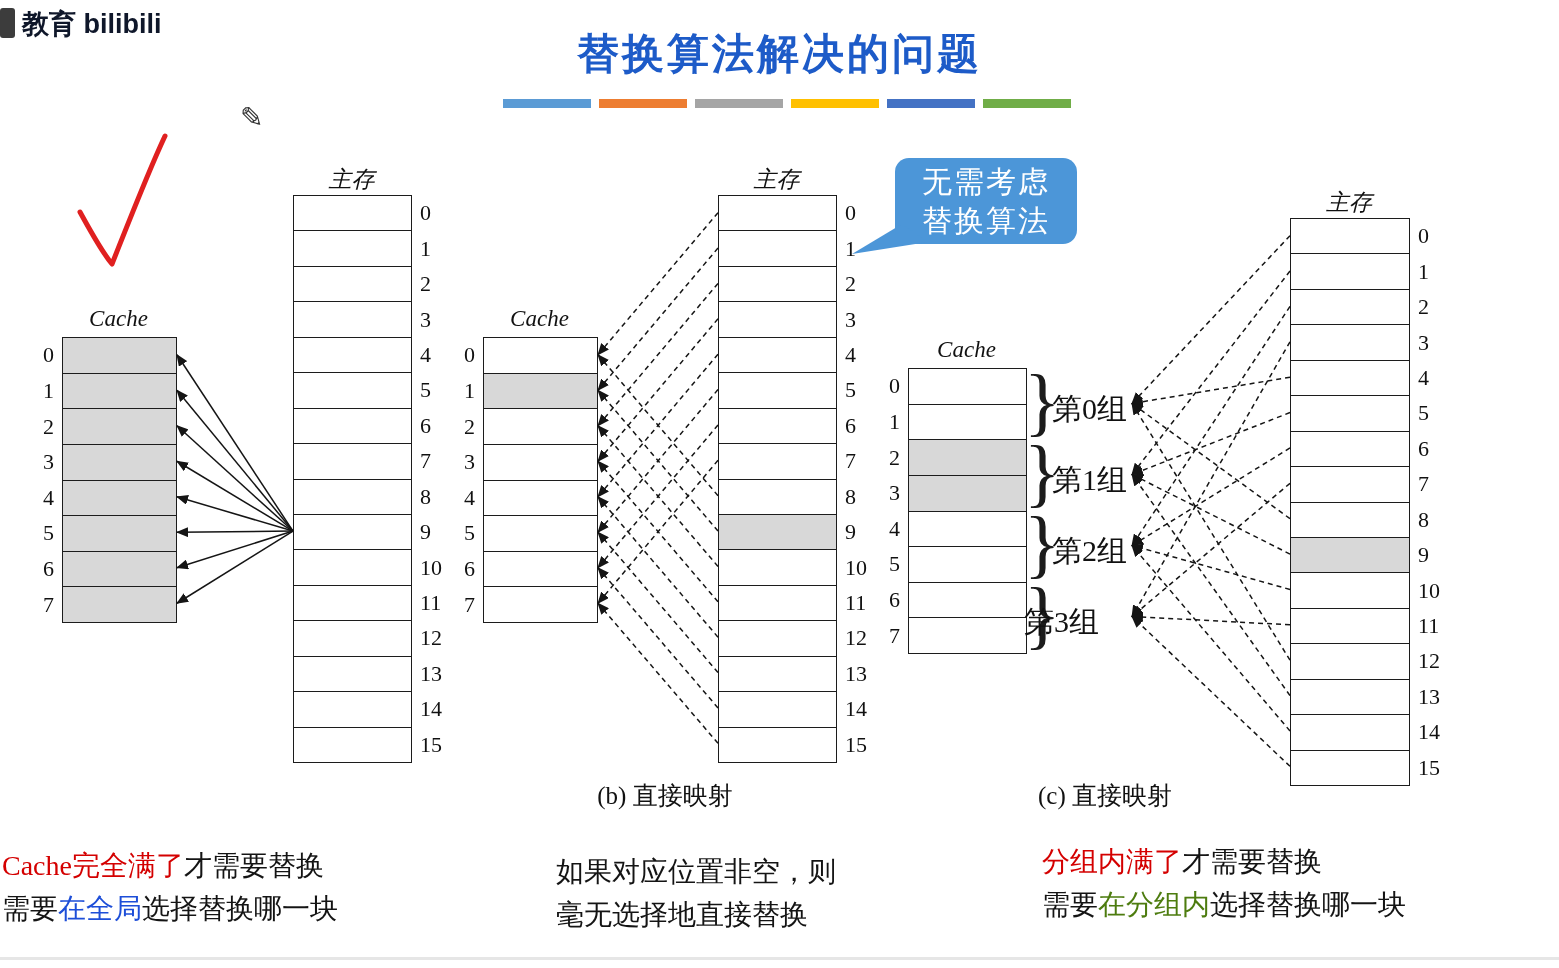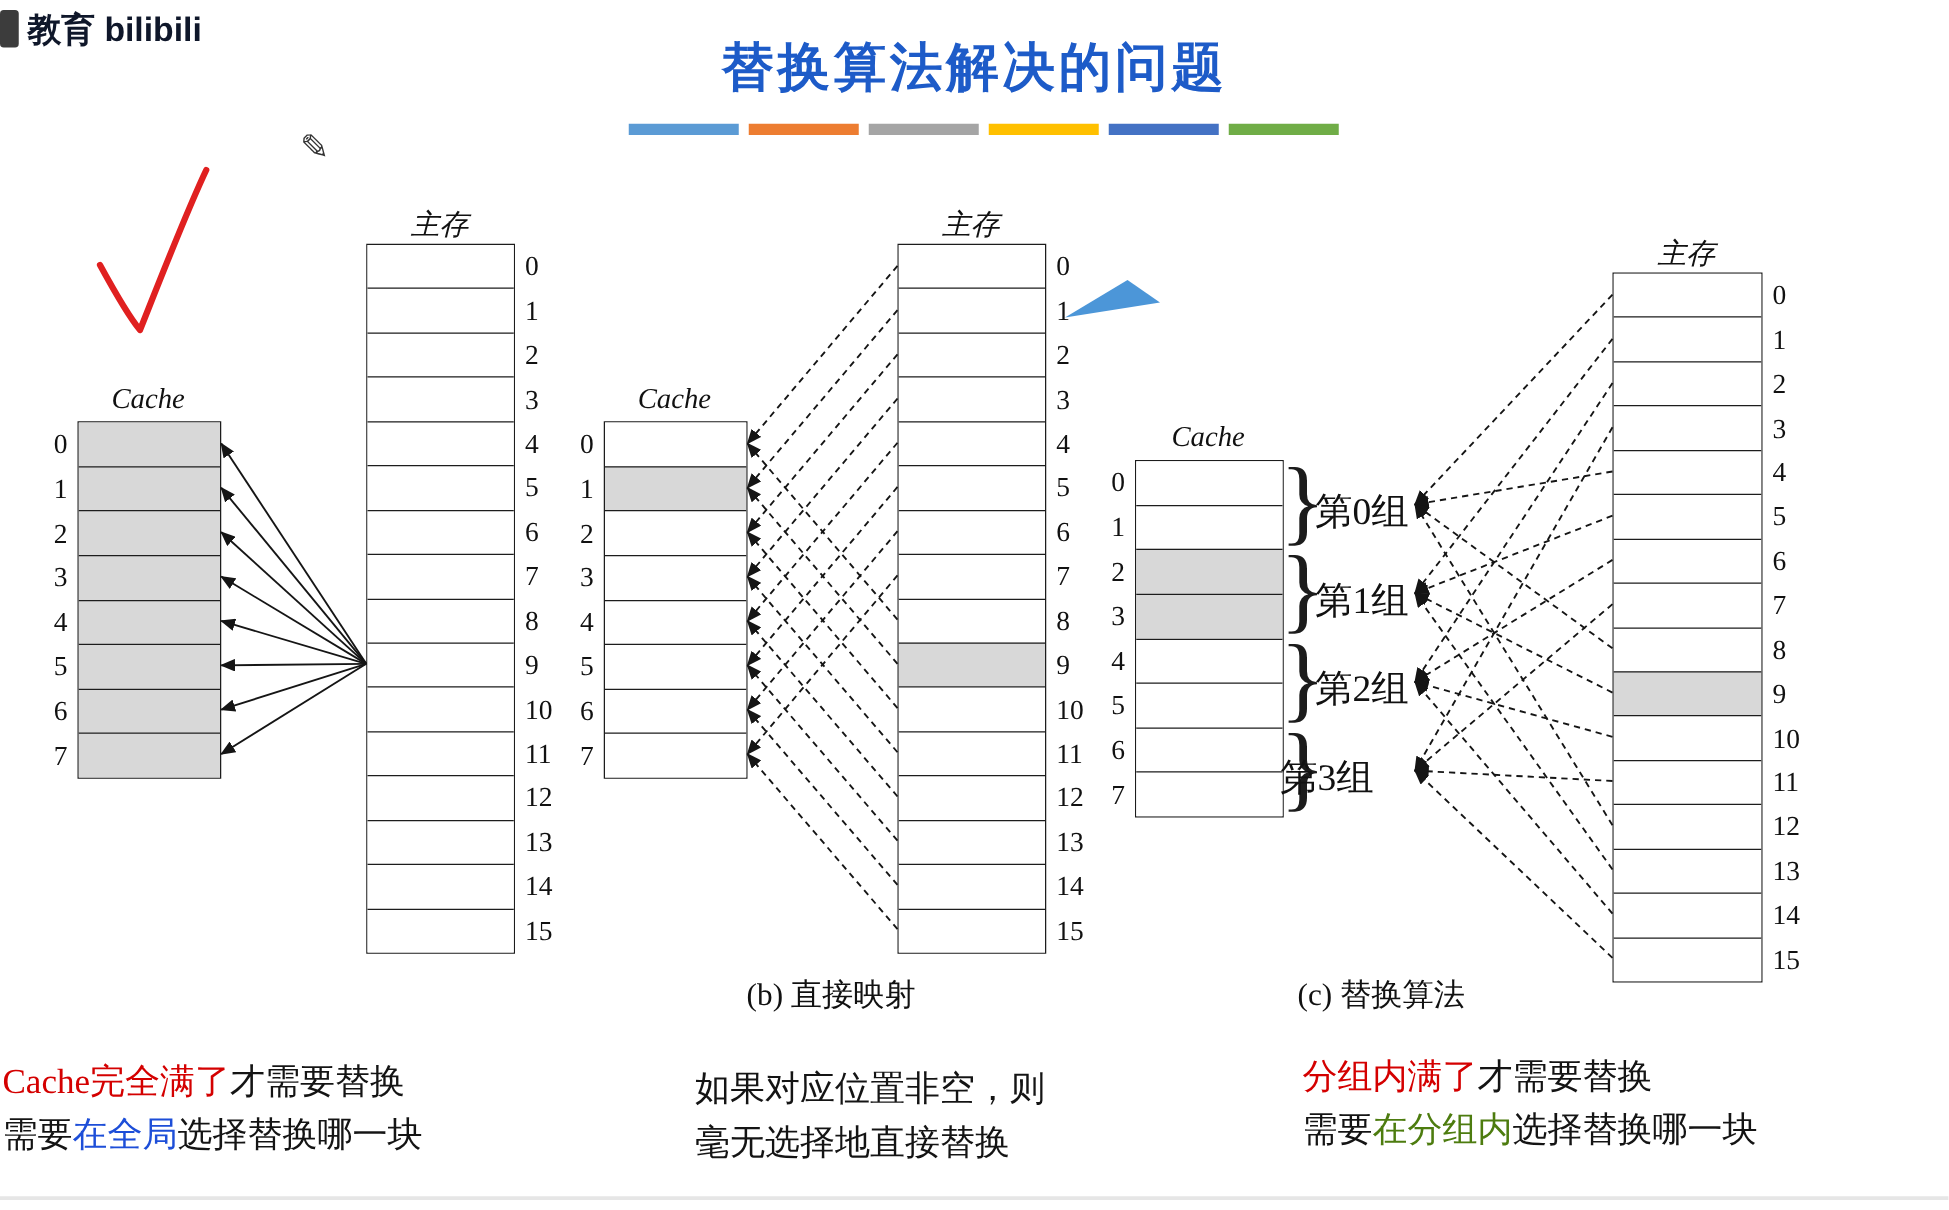--- a/index.html
+++ b/index.html
@@ -225,20 +225,24 @@
       <div class="cell">
         <span class="num right">14</span>
       </div>
       <div class="cell">
         <span class="num right">15</span>
       </div>
     </div>
 
   <div class="caption" style="left:525px; top:779px; width:280px;">(b) 直接映射</div>
 
+  <div class="callout" style="background: rgb(76, 150, 216);">
+    <span>无需考虑</span>
+    <span>替换算法</span>
+  </div>
 
   <div class="tbl-title" style="left:908px; top:337px; width:117px;">Cache</div>
   <div class="tbl" style="left:908px; top:368px; width:117px; height:284px;">
       <div class="cell">
         <span class="num left">0</span>
       </div>
       <div class="cell">
         <span class="num left">1</span>
       </div>
       <div class="cell shaded">
@@ -316,21 +320,21 @@
         <span class="num right">13</span>
       </div>
       <div class="cell">
         <span class="num right">14</span>
       </div>
       <div class="cell">
         <span class="num right">15</span>
       </div>
     </div>
 
-  <div class="caption" style="left:960px; top:779px; width:290px;">(c) 替换算法</div>
+  <div class="caption" style="left:960px; top:779px; width:290px;">(c) 直接映射</div>
 
   <div class="note" style="left:2px; top:844px;">
     <div><span class="red" style="color: rgb(212, 0, 0);">Cache完全满了</span><span>才需要替换</span></div>
     <div><span>需要</span><span class="red" style="color: #1d4ed8;">在全局</span><span>选择替换哪一块</span></div>
   </div>
 
   <div class="note" style="left:556px; top:850px;">
     <div>如果对应位置非空，则</div>
     <div>毫无选择地直接替换</div>
   </div>

